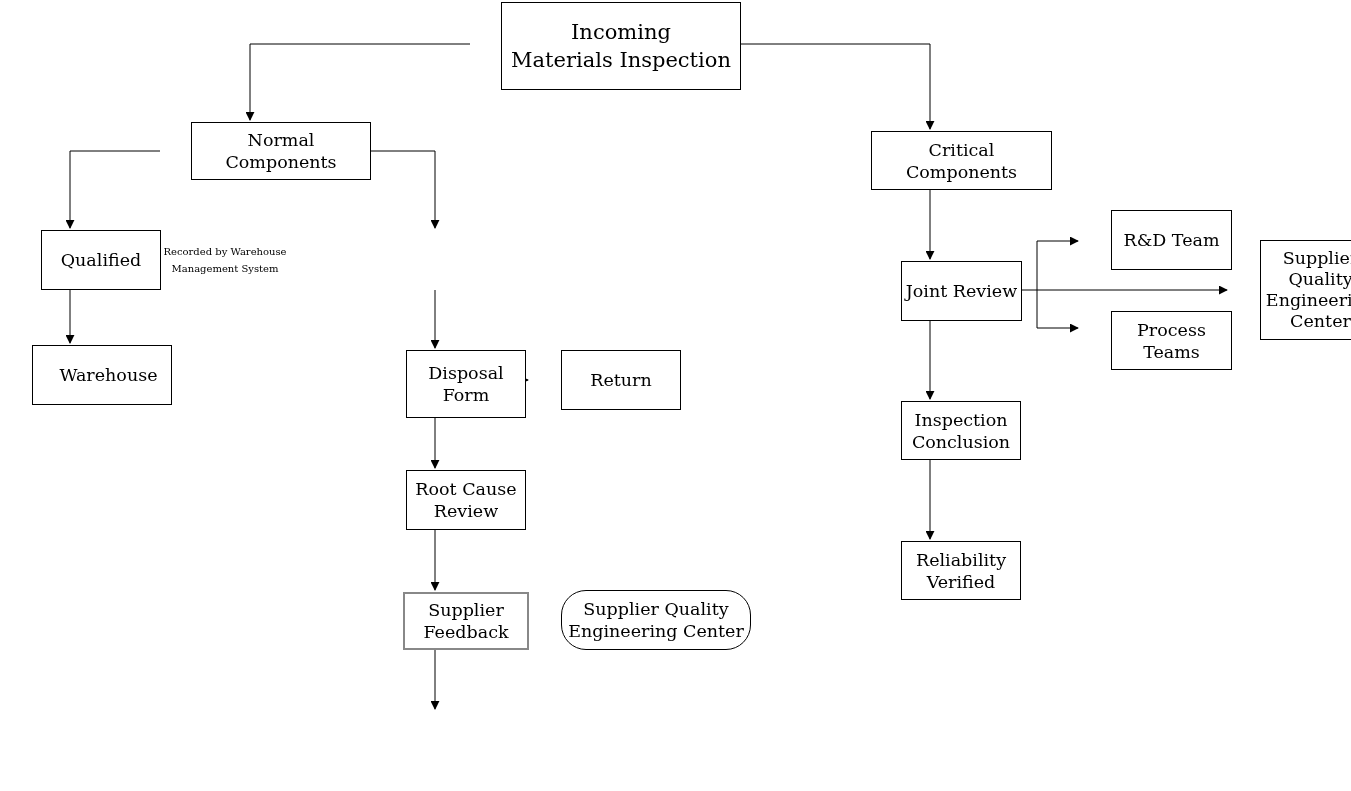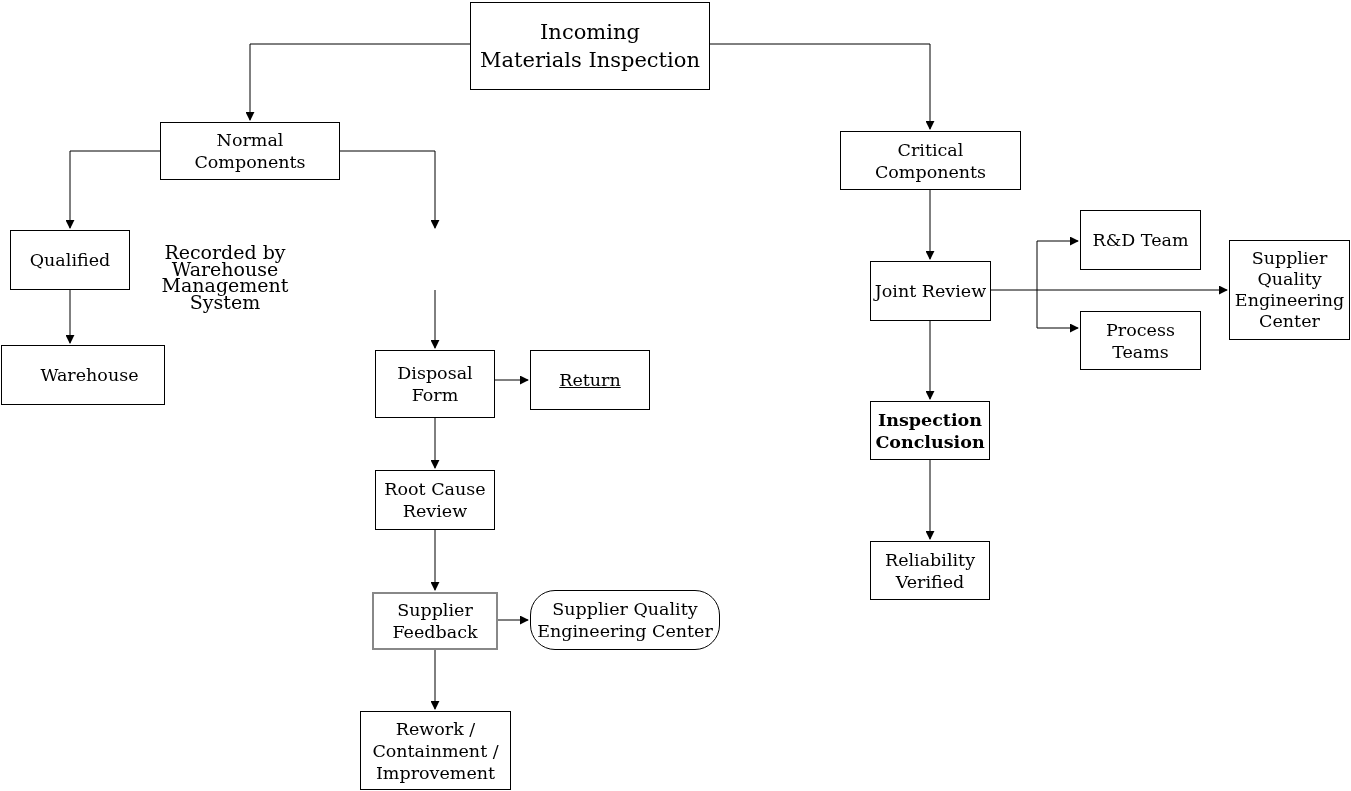--- a/index.html
+++ b/index.html
@@ -34,55 +34,56 @@
     border: 1px solid #000000;
     background: #ffffff;
     display: flex;
     align-items: center;
     justify-content: center;
     text-align: center;
     font-size: 17.5px;
     line-height: 22px;
     white-space: pre-line;
     z-index: 2;
+    margin-left: 31px;
   }
   .node.title {
     font-size: 21px;
     line-height: 28px;
   }
   .node.gray-border {
     border: 2px solid #888888;
   }
   .annotation {
     position: absolute;
     text-align: center;
-    font-size: 19px;
+    font-size: 10px;
     line-height: 16.5px;
     white-space: pre-line;
     z-index: 1;
   }
 
   
   #n-incoming      { left: 470px; top: 2px;   width: 240px; height: 88px; }
   #n-normal        { left: 160px; top: 122px; width: 180px; height: 58px; }
   #n-critical      { left: 840px; top: 131px; width: 181px; height: 59px; }
   #n-qualified     { left: 10px;  top: 230px; width: 120px; height: 60px; text-align: center; }
   #n-unqualified   { left: 360px; top: 230px; width: 150px; height: 60px; }
-  #n-warehouse     { left: 1px;   top: 345px; width: 164px; height: 60px; padding-left: 13px; }
+  #n-warehouse     { left: 1px;   top: 345px; width: 140px; height: 60px; padding-left: 13px; }
   #n-disposal      { left: 375px; top: 350px; width: 120px; height: 68px; }
-  #n-return        { left: 530px; top: 350px; width: 120px; height: 60px; text-decoration: underline; }
+  #n-return        { left: 530px; top: 350px; width: 120px; height: 60px; }
   #n-rootcause     { left: 375px; top: 470px; width: 120px; height: 60px; }
   #n-supplierfb    { left: 372px; top: 592px; width: 126px; height: 58px; }
   #n-sqec-left     { left: 530px; top: 590px; width: 190px; height: 60px; border-radius: 25px; }
   #n-rework        { left: 360px; top: 711px; width: 151px; height: 79px; }
   #n-jointreview   { left: 870px; top: 261px; width: 121px; height: 60px; }
   #n-rdteam        { left: 1080px; top: 210px; width: 121px; height: 60px; }
   #n-processteams  { left: 1080px; top: 311px; width: 121px; height: 59px; }
   #n-sqec-right    { left: 1229px; top: 240px; width: 121px; height: 100px; line-height: 21px; }
-  #n-inspection    { left: 870px; top: 401px; width: 120px; height: 59px; font-weight: bold; }
+  #n-inspection    { left: 870px; top: 401px; width: 120px; height: 59px; }
   #n-reliability   { left: 870px; top: 541px; width: 120px; height: 59px; }
 
   #a-recorded { left: 135px; top: 244px; width: 180px; }
   #a-passed   { left: 430px; top: 415px; width: 160px; }
 </style>
 </head>
 <body>
 
 <div id="canvas">
 
@@ -121,23 +122,20 @@
   <div class="node" id="n-warehouse">Warehouse</div>
   <div class="node" id="n-disposal">Disposal
 Form</div>
   <div class="node" id="n-return">Return</div>
   <div class="node" id="n-rootcause">Root Cause
 Review</div>
   <div class="node gray-border" id="n-supplierfb">Supplier
 Feedback</div>
   <div class="node" id="n-sqec-left">Supplier Quality
 Engineering Center</div>
-  <div class="node" id="n-rework">Rework /
-Containment /
-Improvement</div>
   <div class="node" id="n-jointreview">Joint Review</div>
   <div class="node" id="n-rdteam">R&amp;D Team</div>
   <div class="node" id="n-processteams">Process
 Teams</div>
   <div class="node" id="n-sqec-right">Supplier
 Quality
 Engineering
 Center</div>
   <div class="node" id="n-inspection">Inspection
 Conclusion</div>

